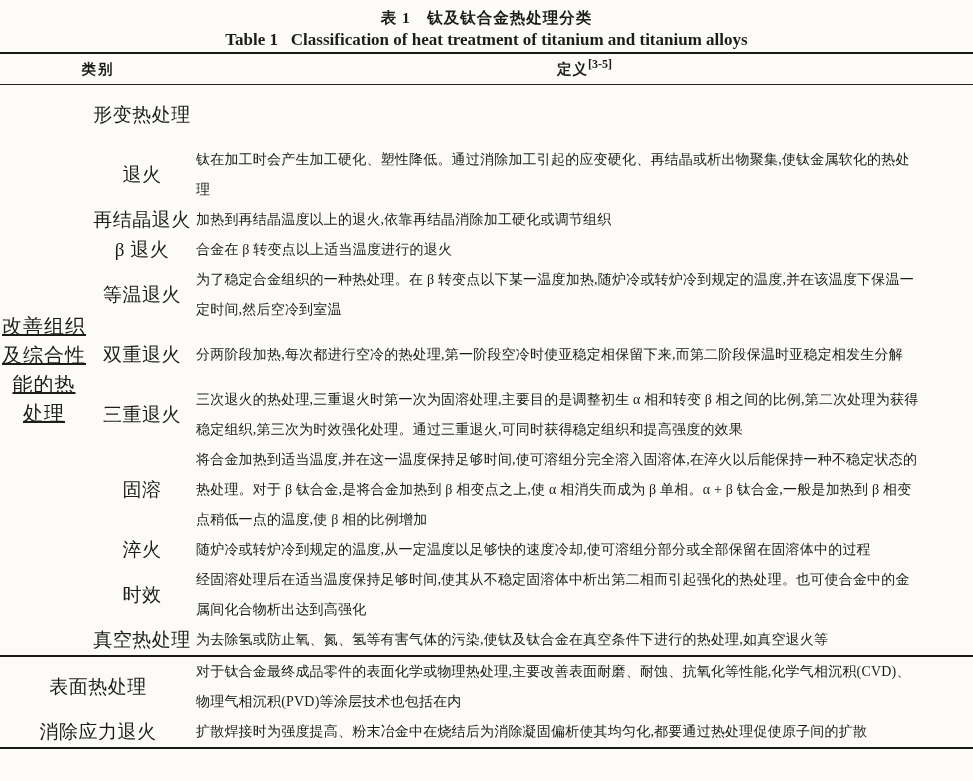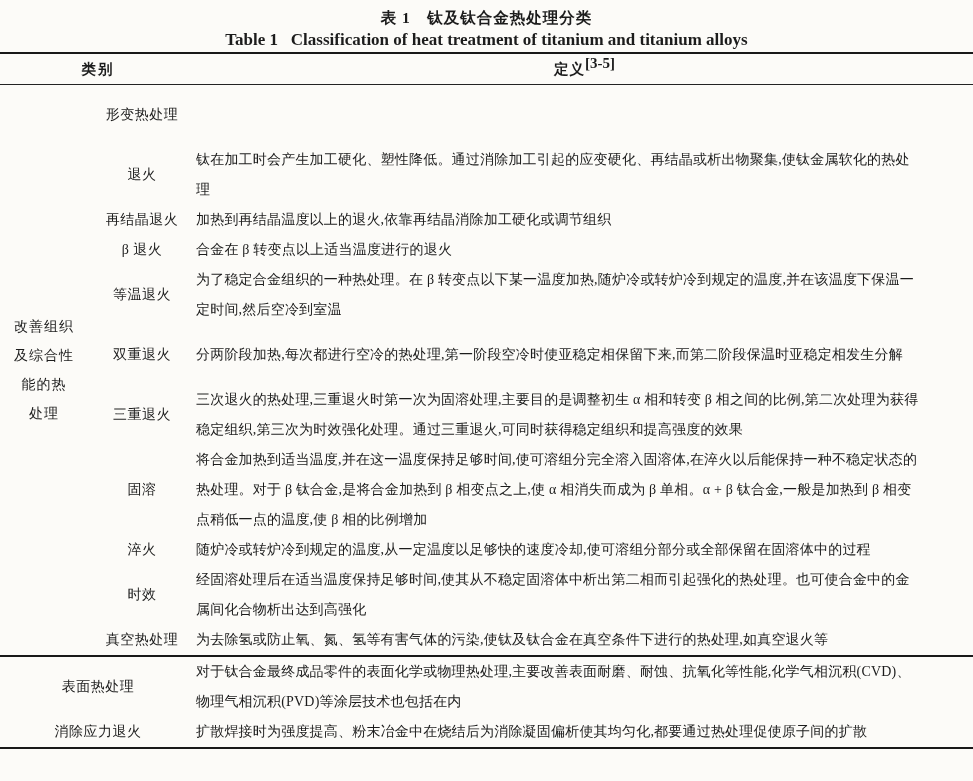--- a/index.html
+++ b/index.html
@@ -47,44 +47,45 @@
     width:196px;
     text-align:center;
     letter-spacing:2px;
   }
   .thead .h-def{
     flex:1;
     text-align:center;
     letter-spacing:1px;
   }
   sup.ref{
-    font-size:15px;
+    font-size:12px;
     vertical-align:super;
     letter-spacing:0;
     line-height:0;
   }
   .body-upper{display:flex;}
   .group-cell{
     width:88px;
     display:flex;
     align-items:center;
     justify-content:center;
     text-align:center;
   }
   .group-label{
-    font-size:14px;
+    font-size:20px;
     line-height:29px;
     letter-spacing:1px;
+    text-decoration:underline;
   }
   .rows{flex:1;display:flex;flex-direction:column;}
   .trow{display:flex;align-items:center;}
   .trow .cat{
     width:108px;
     text-align:center;
-    font-size:14px;
+    font-size:19px;
     letter-spacing:0.5px;
     flex-shrink:0;
   }
   .trow .def{
     flex:1;
     font-size:14px;
     line-height:30px;
     letter-spacing:0.2px;
     padding-right:53px;
     box-sizing:border-box;

